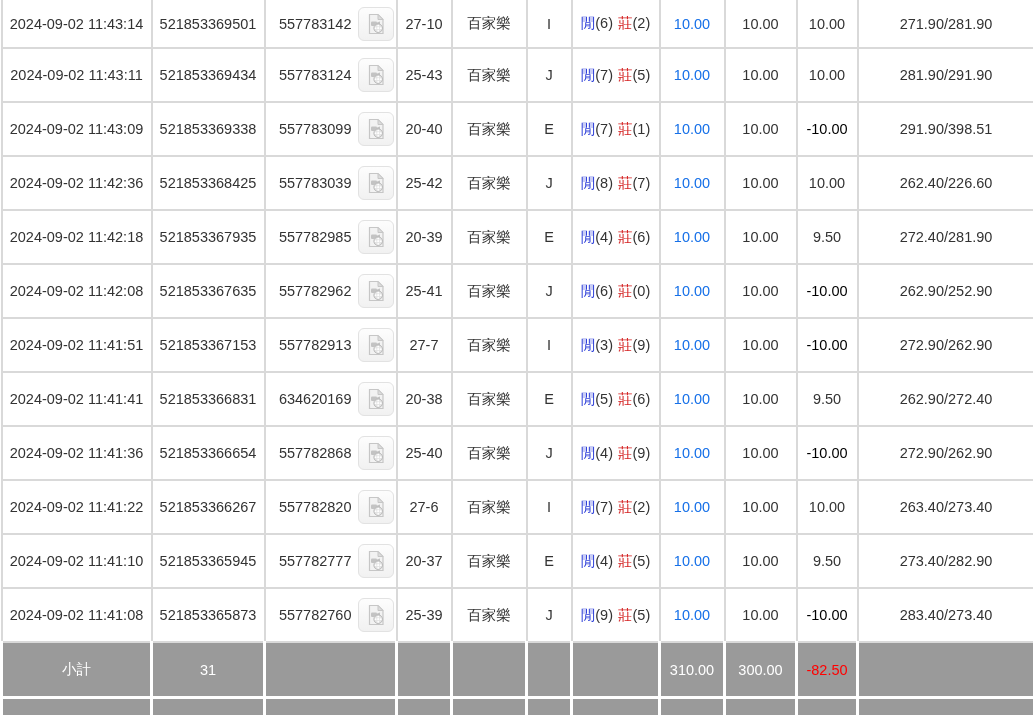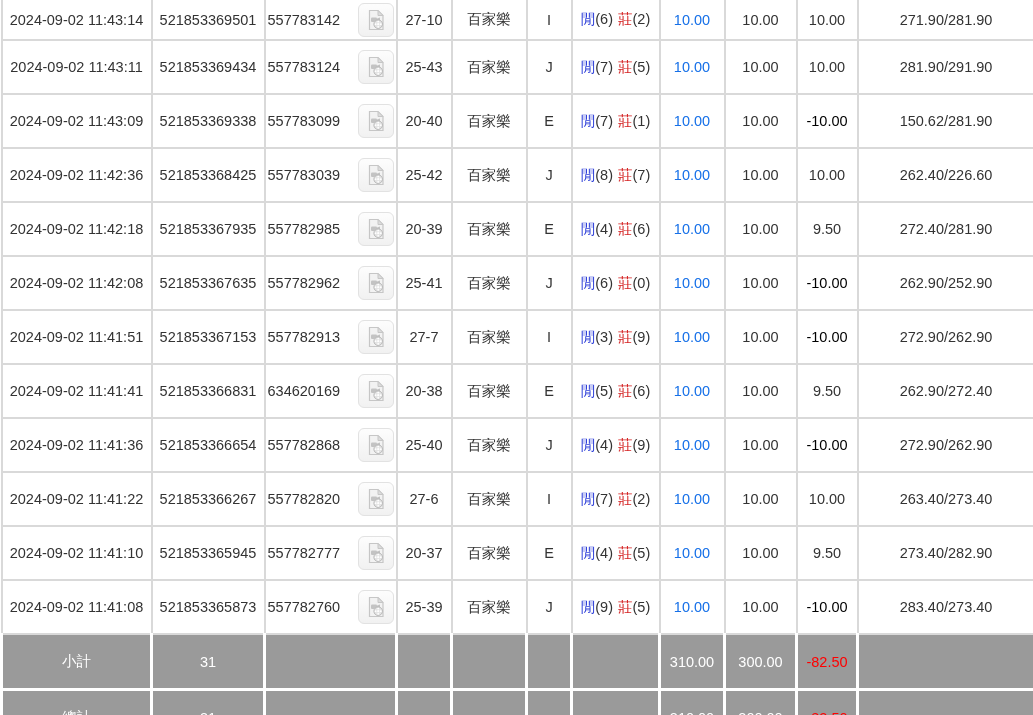--- a/index.html
+++ b/index.html
@@ -12,22 +12,22 @@
     background:#fff;
     text-align:center;
     vertical-align:middle;
     font-size:14.5px;
     color:#333;
     height:54px;
     padding:0 2px;
     overflow:hidden;
     white-space:nowrap;
   }
-  tbody tr:first-child td { border-top:none; height:40px; }
-  .gid-wrap { display:flex; align-items:center; justify-content:space-between; }
+  tbody tr:first-child td { border-top:none; height:48px; }
+  .gid-wrap { display:flex; align-items:center; justify-content:flex-end; gap:6px; }
   .video-btn {
     width:36px; height:34px;
     border:1px solid #e2e2e2;
     border-radius:6px;
     background:linear-gradient(#fdfdfd,#f1f1f1);
     display:inline-flex; align-items:center; justify-content:center;
     cursor:pointer; padding:0;
   }
   .c-valid { color:#1670e8; cursor:pointer; }
   .player { color:#2b3dd8; }
@@ -160,21 +160,21 @@
     </td>
     <td>20-40</td>
     <td>百家樂</td>
     <td>E</td>
     <td>
       <span class="player">閒</span><span class="pts">(7)</span><span class="result-gap"></span><span class="banker">莊</span><span class="pts">(1)</span>
     </td>
     <td class="c-valid">10.00</td>
     <td>10.00</td>
     <td class="neg">-10.00</td>
-    <td>150.62/281.90</td>
+    <td>291.90/398.51</td>
   </tr>
 
   <tr>
     <td>2024-09-02 11:42:36</td>
     <td>521853368425</td>
     <td>
       <div class="gid-wrap">
         <span>557783039</span>
         <button class="video-btn" type="button">
           <svg width="22" height="22" viewBox="0 0 22 22">

